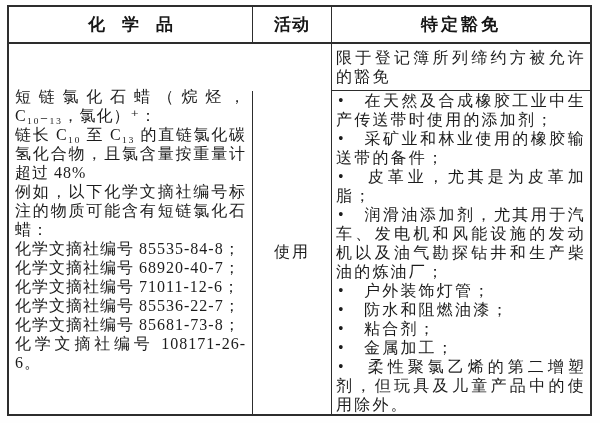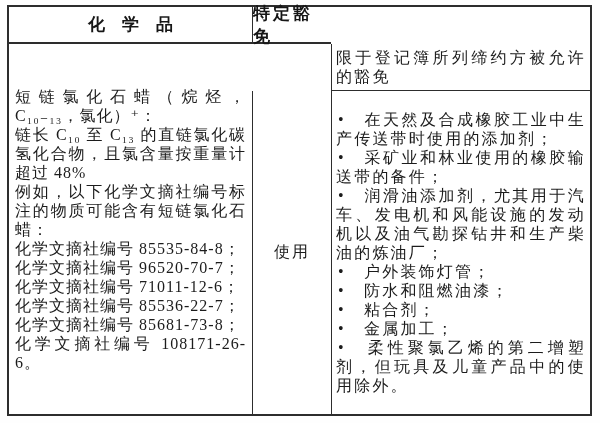--- a/index.html
+++ b/index.html
@@ -69,46 +69,50 @@
 </style>
 </head>
 <body>
 
 <div class="page">
   <div class="table">
 
     <div class="cell hdr col1">
       <span>化　学　品</span>
     </div>
+    <div class="cell hdr hdr-act col2">
+      <span>活动</span>
+    </div>
     <div class="cell hdr hdr-ex col3">
       <span>特定豁免</span>
     </div>
 
     <div class="cell chem">
         <div class="para">短链氯化石蜡（烷烃，C₁₀₋₁₃，氯化）⁺：</div>
         <div class="para">链长 C₁₀ 至 C₁₃ 的直链氯化碳氢化合物，且氯含量按重量计超过 48%</div>
         <div class="para">例如，以下化学文摘社编号标注的物质可能含有短链氯化石蜡：</div>
         <div class="para">化学文摘社编号 85535-84-8；</div>
-        <div class="para">化学文摘社编号 96520-70-7；</div>
+        <div class="para">化学文摘社编号 68920-40-7；</div>
         <div class="para">化学文摘社编号 71011-12-6；</div>
         <div class="para">化学文摘社编号 85536-22-7；</div>
         <div class="para">化学文摘社编号 85681-73-8；</div>
         <div class="para">化学文摘社编号 108171-26-6。</div>
       </div>
 
     <div class="cell act act-use col2">
       <span>使用</span>
     </div>
 
     <div class="cell ex ex-prod col3">
         <div class="para">限于登记簿所列缔约方被允许的豁免</div>
       </div>
     <div class="cell ex ex-use col3">
         <div class="bullet">•　在天然及合成橡胶工业中生产传送带时使用的添加剂；</div>
         <div class="bullet">•　采矿业和林业使用的橡胶输送带的备件；</div>
+        <div class="bullet">•　皮革业，尤其是为皮革加脂；</div>
         <div class="bullet">•　润滑油添加剂，尤其用于汽车、发电机和风能设施的发动机以及油气勘探钻井和生产柴油的炼油厂；</div>
         <div class="bullet">•　户外装饰灯管；</div>
         <div class="bullet">•　防水和阻燃油漆；</div>
         <div class="bullet">•　粘合剂；</div>
         <div class="bullet">•　金属加工；</div>
         <div class="bullet">•　柔性聚氯乙烯的第二增塑剂，但玩具及儿童产品中的使用除外。</div>
       </div>
 
   </div>
 </div>

